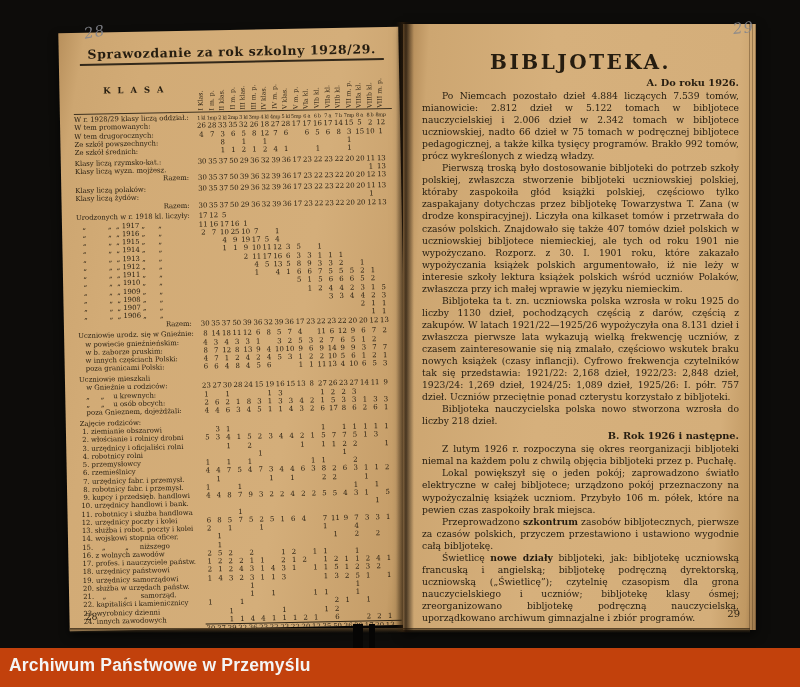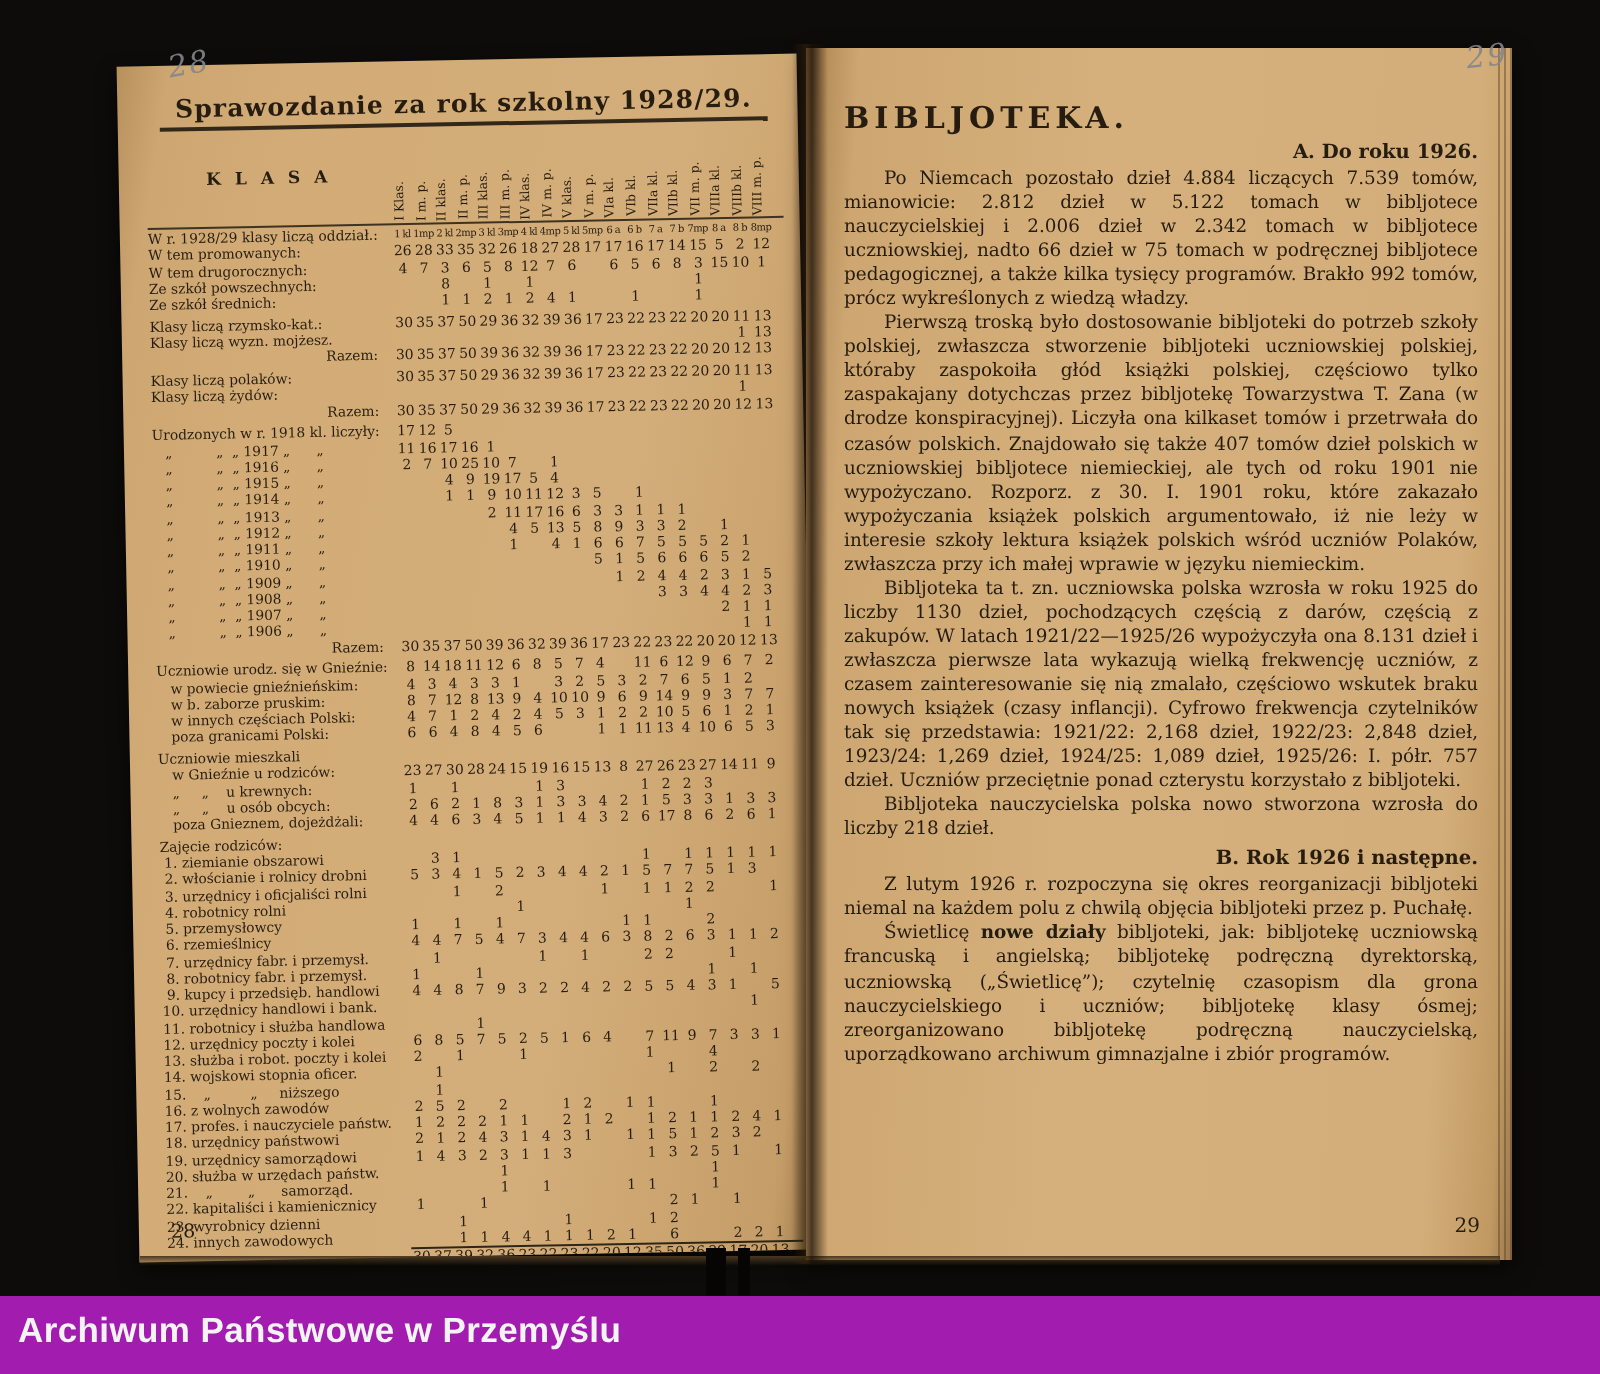--- a/index.html
+++ b/index.html
@@ -59,29 +59,29 @@
   .tlabel.ind { padding-left:7px; }
   .tlabel.razem { text-align:right; padding-right:8px; }
   .tcells { display:flex; flex:1; }
   .trow.total .tcells { border-top:1px solid #2e2517; }
   .tcell { width:10.55px; flex:none; text-align:center; overflow:visible; white-space:nowrap; }
   .trow.small .tcell { font-size:5px; letter-spacing:-0.3px; }
   .lp-pagenum { position:absolute; left:16px; bottom:9px; font-size:9.5px; }
 
   
   .rp { position:absolute; inset:0; padding:12px 17px 0 19px; overflow:hidden; }
-  .rp-title { font-weight:bold; font-size:15px; letter-spacing:2.5px; margin-top:14px; }
+  .rp-title { text-align:center; font-weight:bold; font-size:20px; letter-spacing:2.5px; margin-top:14px; }
   .rp-subtitle { font-weight:bold; font-size:9.3px; margin-top:9px; text-align:justify; text-align-last:justify; }
   .rp-heading { text-align:right; font-weight:bold; font-size:9.8px; margin:3px 0 2px 0; }
   .para { font-size:9.2px; line-height:12.05px; text-align:justify; text-indent:20px; color:#241c10; }
   .para b { font-weight:bold; }
   .rp-pagenum { position:absolute; right:16px; bottom:11px; font-size:10px; }
 
   
-  .footer { position:absolute; left:0; bottom:0; width:800px; height:39px; background:#a21caf; z-index:10; }
+  .footer { position:absolute; left:0; bottom:0; width:800px; height:39px; background:#c2410c; z-index:10; }
   .footer-label { position:absolute; left:9px; top:7px; color:#f4f4f4; font-weight:bold;
                   font-size:17.5px; font-family:"Liberation Sans", sans-serif; letter-spacing:0.2px; }
 </style>
 </head>
 <body>
 
 <div class="scene">
 
   <span class="hand hand-left">28</span>
   <span class="hand hand-right">29</span>
@@ -1563,20 +1563,22 @@
       <div class="rp-heading">A. Do roku 1926.</div>
       <div id="paras-a">
           <p class="para"><span>Po Niemcach pozostało dzieł 4.884 liczących 7.539 tomów, mianowicie: 2.812 dzieł w 5.122 tomach w bibljotece nauczycielskiej i 2.006 dzieł w 2.342 tomach w bibljotece uczniowskiej, nadto 66 dzieł w 75 tomach w podręcznej bibljotece pedagogicznej, a także kilka tysięcy programów. Brakło 992 tomów, prócz wykreślonych z wiedzą władzy.</span></p>
           <p class="para"><span>Pierwszą troską było dostosowanie bibljoteki do potrzeb szkoły polskiej, zwłaszcza stworzenie bibljoteki uczniowskiej polskiej, któraby zaspokoiła głód książki polskiej, częściowo tylko zaspakajany dotychczas przez bibljotekę Towarzystwa T. Zana (w drodze konspiracyjnej). Liczyła ona kilkaset tomów i przetrwała do czasów polskich. Znajdowało się także 407 tomów dzieł polskich w uczniowskiej bibljotece niemieckiej, ale tych od roku 1901 nie wypożyczano. Rozporz. z 30. I. 1901 roku, które zakazało wypożyczania książek polskich argumentowało, iż nie leży w interesie szkoły lektura książek polskich wśród uczniów Polaków, zwłaszcza przy ich małej wprawie w języku niemieckim.</span></p>
           <p class="para"><span>Bibljoteka ta t. zn. uczniowska polska wzrosła w roku 1925 do liczby 1130 dzieł, pochodzących częścią z darów, częścią z zakupów. W latach 1921/22—1925/26 wypożyczyła ona 8.131 dzieł i zwłaszcza pierwsze lata wykazują wielką frekwencję uczniów, z czasem zainteresowanie się nią zmalało, częściowo wskutek braku nowych książek (czasy inflancji). Cyfrowo frekwencja czytelników tak się przedstawia: 1921/22: 2,168 dzieł, 1922/23: 2,848 dzieł, 1923/24: 1,269 dzieł, 1924/25: 1,089 dzieł, 1925/26: I. półr. 757 dzieł. Uczniów przeciętnie ponad czterystu korzystało z bibljoteki.</span></p>
           <p class="para"><span>Bibljoteka nauczycielska polska nowo stworzona wzrosła do liczby 218 dzieł.</span></p>
         </div>
       <div class="rp-heading">B. Rok 1926 i następne.</div>
       <div id="paras-b">
           <p class="para"><span>Z lutym 1926 r. rozpoczyna się okres reorganizacji bibljoteki niemal na każdem polu z chwilą objęcia bibljoteki przez p. Puchałę.</span></p>
+          <p class="para"><span>Lokal powiększył się o jeden pokój; zaprowadzono światło elektryczne w całej bibljotece; urządzono pokój przeznaczony na wypożyczalnię książek uczniom. Przybyło 106 m. półek, które na pewien czas zaspokoiły brak miejsca.</span></p>
+          <p class="para"><span>Przeprowadzono </span><b>szkontrum</b><span> zasobów bibljotecznych, pierwsze za czasów polskich, przyczem przestawiono i ustawiono wygodnie całą bibljotekę.</span></p>
           <p class="para"><span>Świetlicę </span><b>nowe działy</b><span> bibljoteki, jak: bibljotekę uczniowską francuską i angielską; bibljotekę podręczną dyrektorską, uczniowską („Świetlicę”); czytelnię czasopism dla grona nauczycielskiego i uczniów; bibljotekę klasy ósmej; zreorganizowano bibljotekę podręczną nauczycielską, uporządkowano archiwum gimnazjalne i zbiór programów.</span></p>
         </div>
       <span class="rp-pagenum">29</span>
     </div>
   </div>
 
   <div class="gutter"></div>
   <div class="book-bottom"></div>
   <div class="clamp c1"></div>
   <div class="clamp c2"></div>

